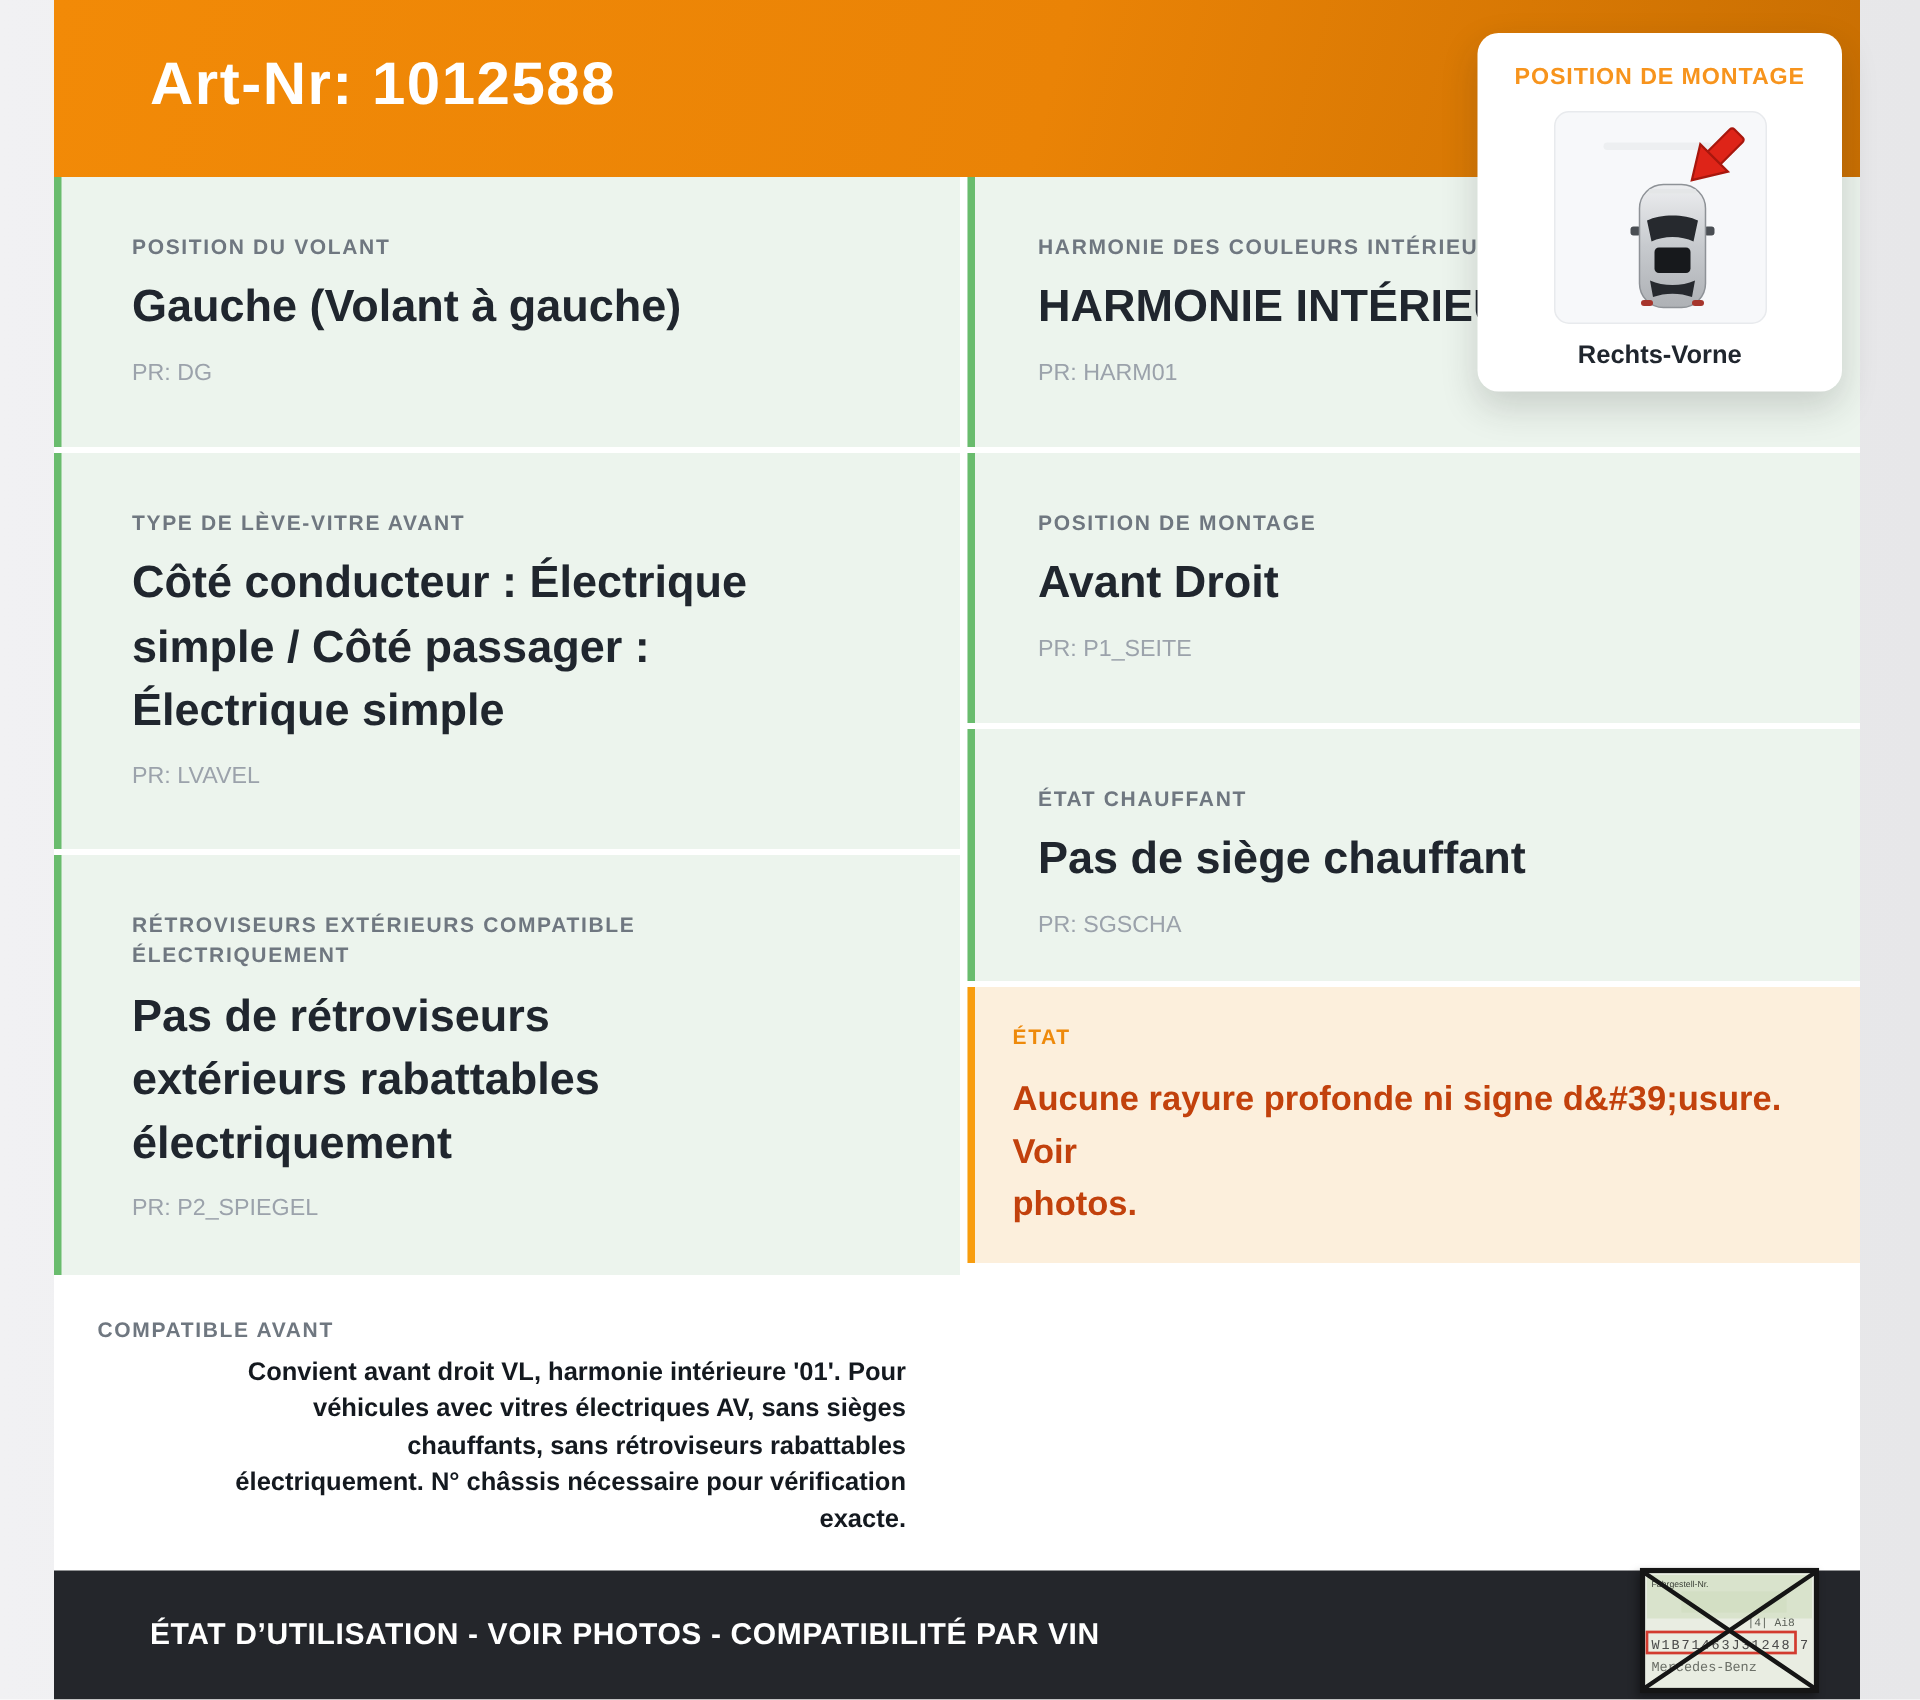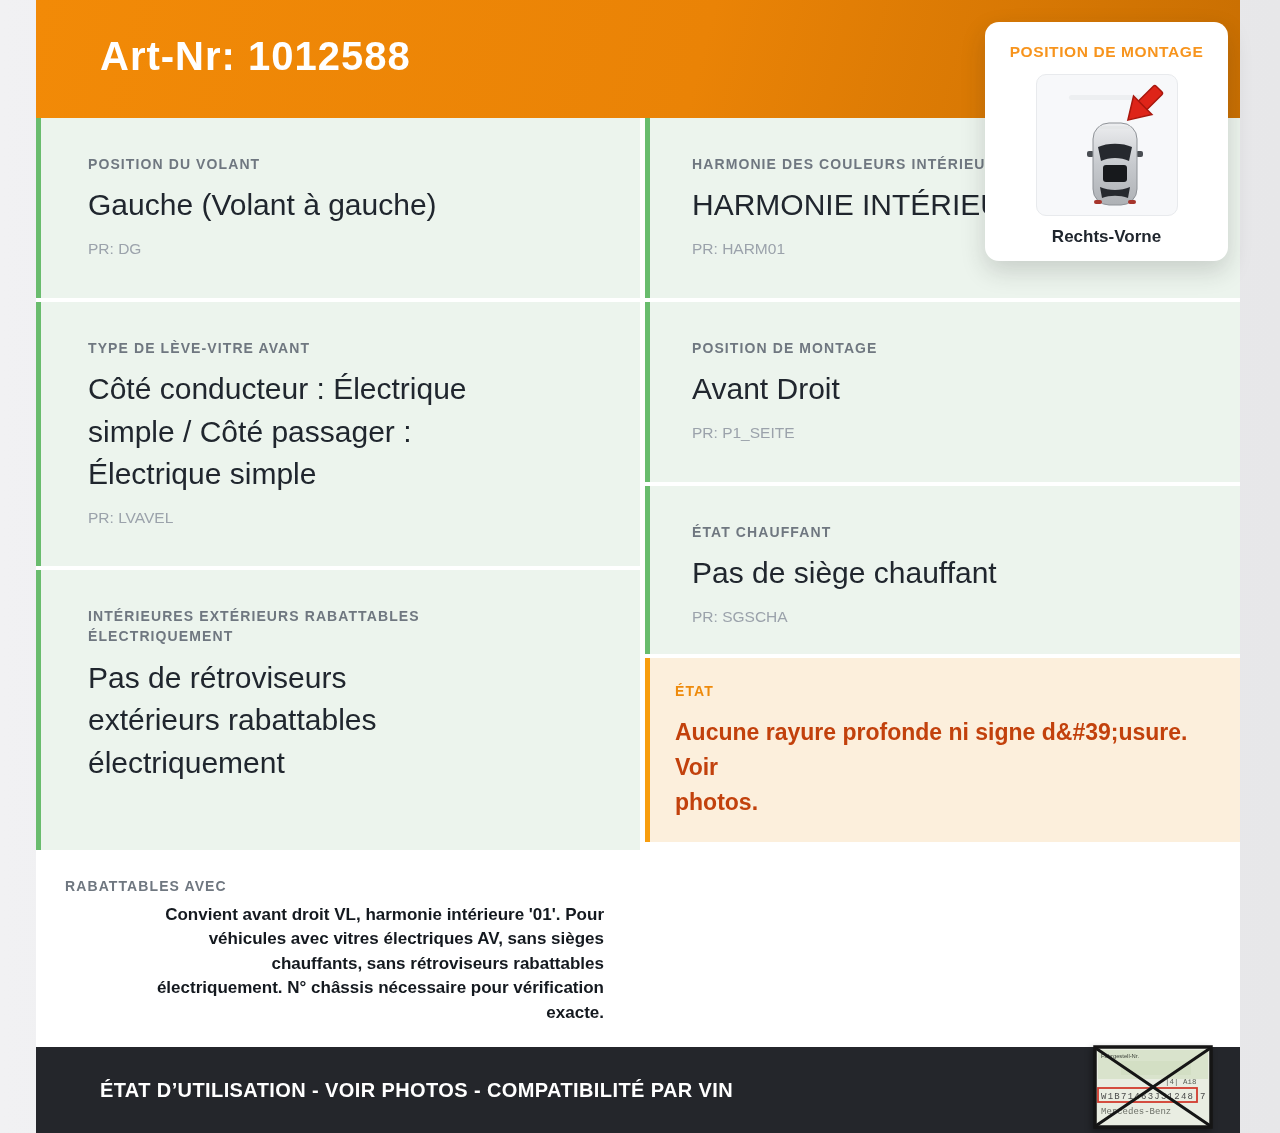--- a/index.html
+++ b/index.html
@@ -34,21 +34,21 @@
     box-sizing:border-box;
     background:#ECF4ED;border-left:5px solid #69BC6D;
     padding:36px 40px 22px 47px;
   }
   .col-right .spec{padding-left:42px;}
   .spec-label{
     font-size:14px;font-weight:700;color:#6F7780;
     letter-spacing:1.1px;line-height:1.45;white-space:pre-line;
   }
   .spec-value{
-    margin-top:10px;font-size:30px;font-weight:400;color:#20262E;
+    margin-top:10px;font-size:30px;font-weight:700;color:#20262E;
     line-height:1.42;white-space:pre-line;
   }
   .spec-pr{margin-top:12px;font-size:15.5px;color:#9BA2AB;line-height:1.3;}
   .h180{min-height:180px}.h264{min-height:264px}.h280{min-height:280px}
   .h168{min-height:168px}.h184{min-height:184px}.h128{min-height:128px}
   .nowrap .spec-label,.nowrap .spec-value{white-space:nowrap;}
   
   .compat{
     box-sizing:border-box;background:#FFFFFF;
     padding:24px 36px 22px 29px;
@@ -114,28 +114,29 @@
           <div class="spec-pr">PR: DG</div>
         </div>
         <div class="spec h264">
           <div class="spec-label">TYPE DE LÈVE-VITRE AVANT</div>
           <div class="spec-value">Côté conducteur : Électrique
 simple / Côté passager :
 Électrique simple</div>
           <div class="spec-pr">PR: LVAVEL</div>
         </div>
         <div class="spec h280">
-          <div class="spec-label">INTÉRIEURES EXTÉRIEURS RABATTABLES
+          <div class="spec-label">RÉTROVISEURS EXTÉRIEURS COMPATIBLE
 ÉLECTRIQUEMENT</div>
           <div class="spec-value">Pas de rétroviseurs
 extérieurs rabattables
 électriquement</div>
+          <div class="spec-pr">PR: P2_SPIEGEL</div>
         </div>
         <div class="compat h184">
-          <div class="compat-label">RABATTABLES AVEC</div>
+          <div class="compat-label">COMPATIBLE AVANT</div>
           <div class="compat-text">Convient avant droit VL, harmonie intérieure '01'. Pour
 véhicules avec vitres électriques AV, sans sièges
 chauffants, sans rétroviseurs rabattables
 électriquement. N° châssis nécessaire pour vérification
 exacte.</div>
         </div>
       </div>
 
       <div class="col col-right">
         <div class="spec h180 nowrap">

